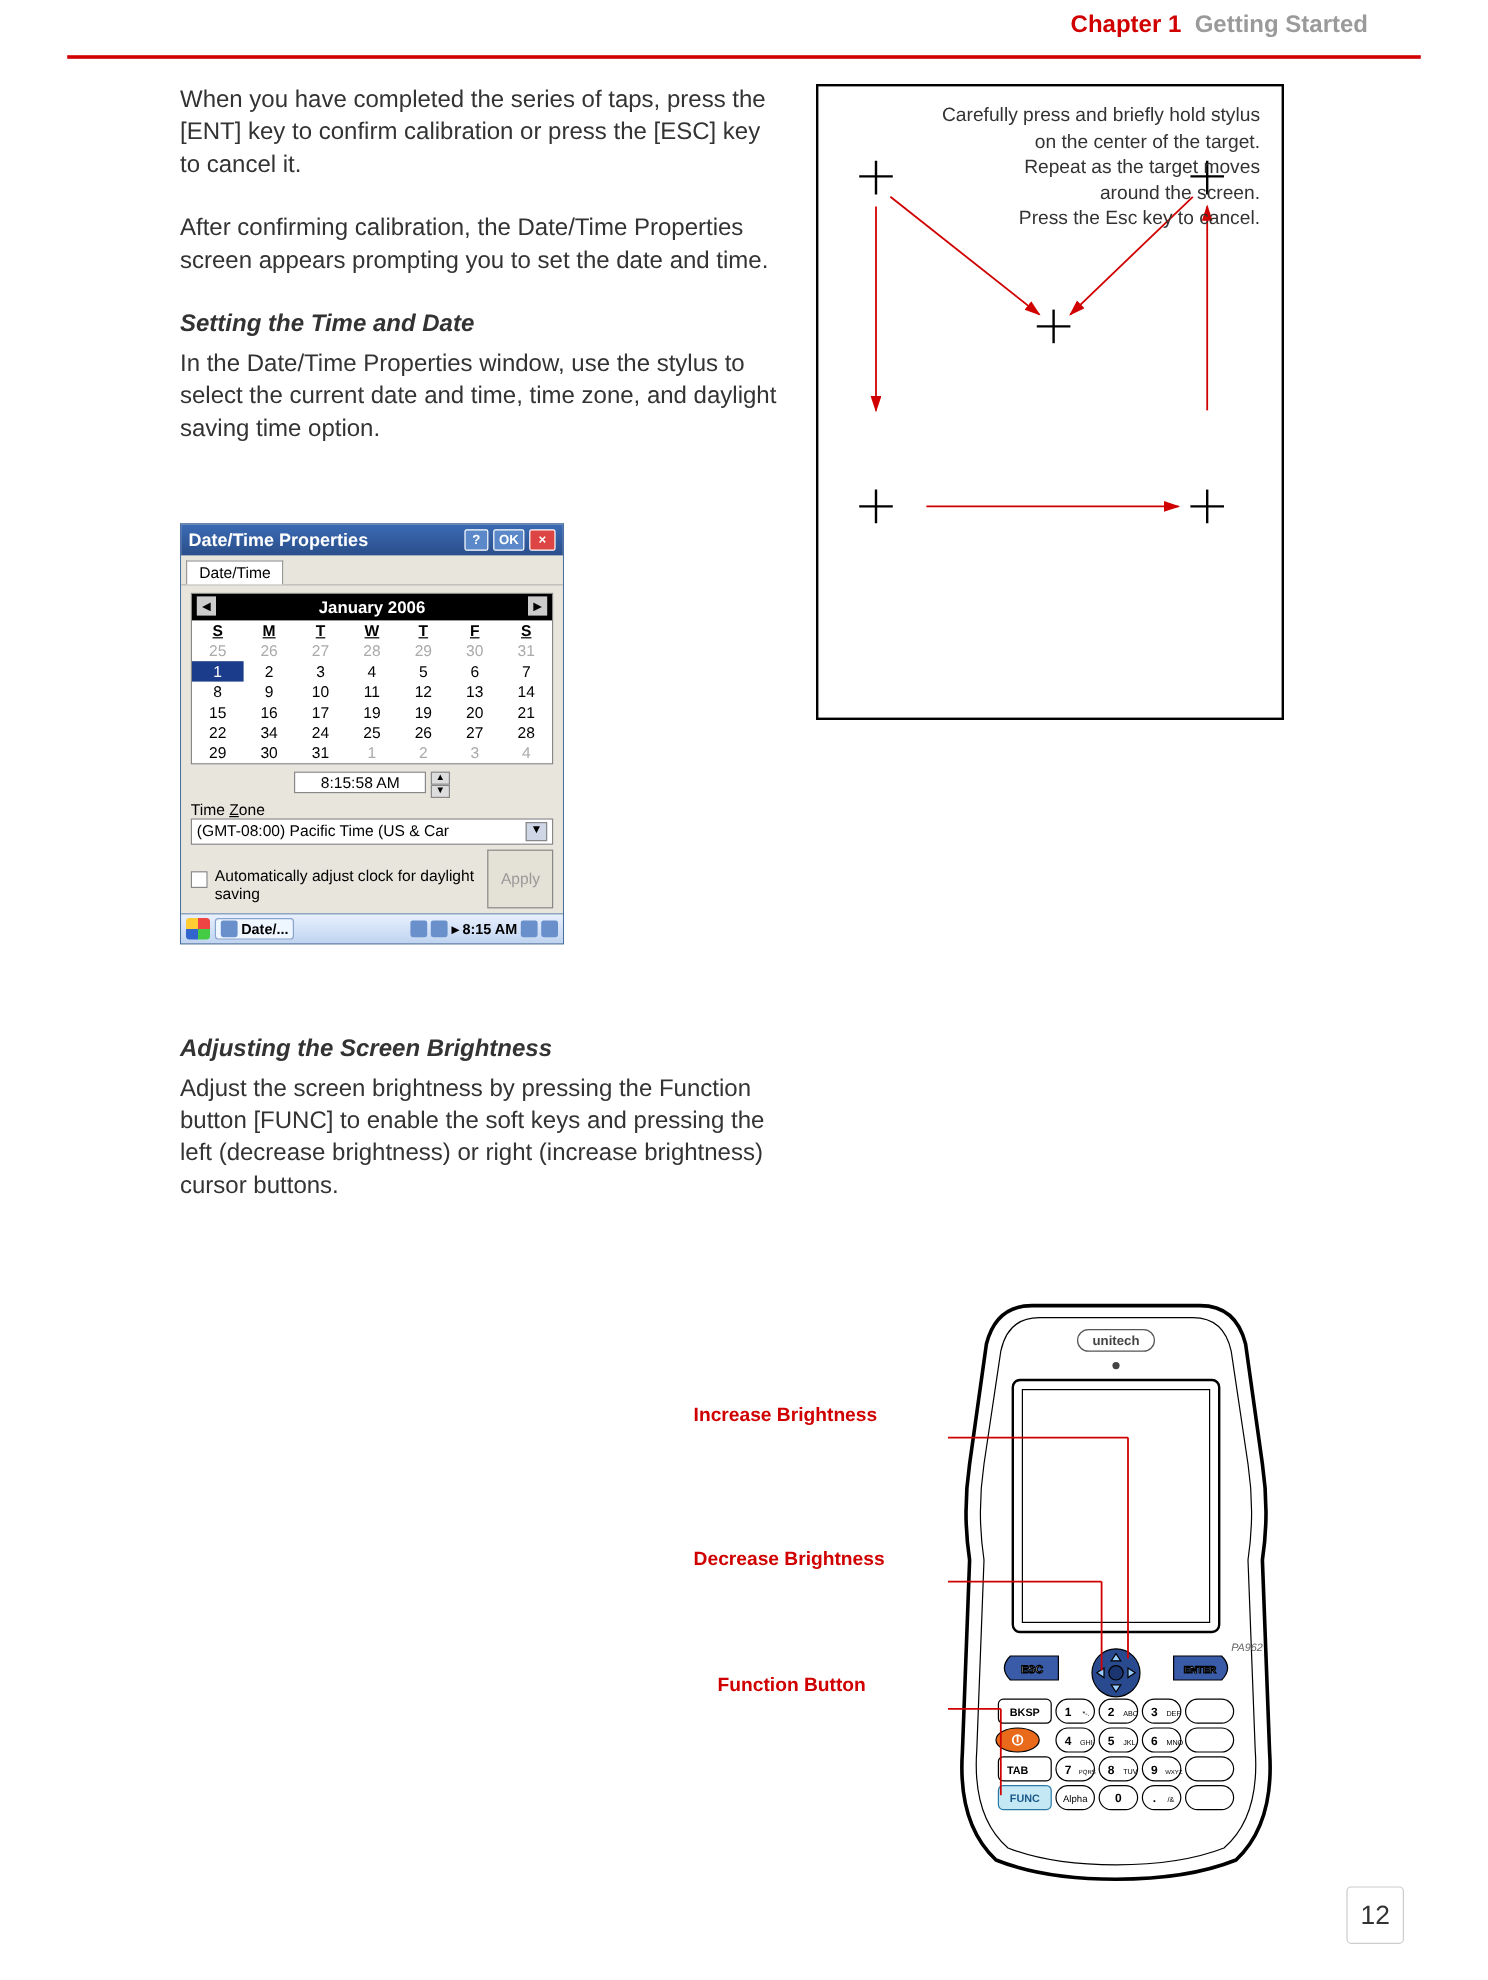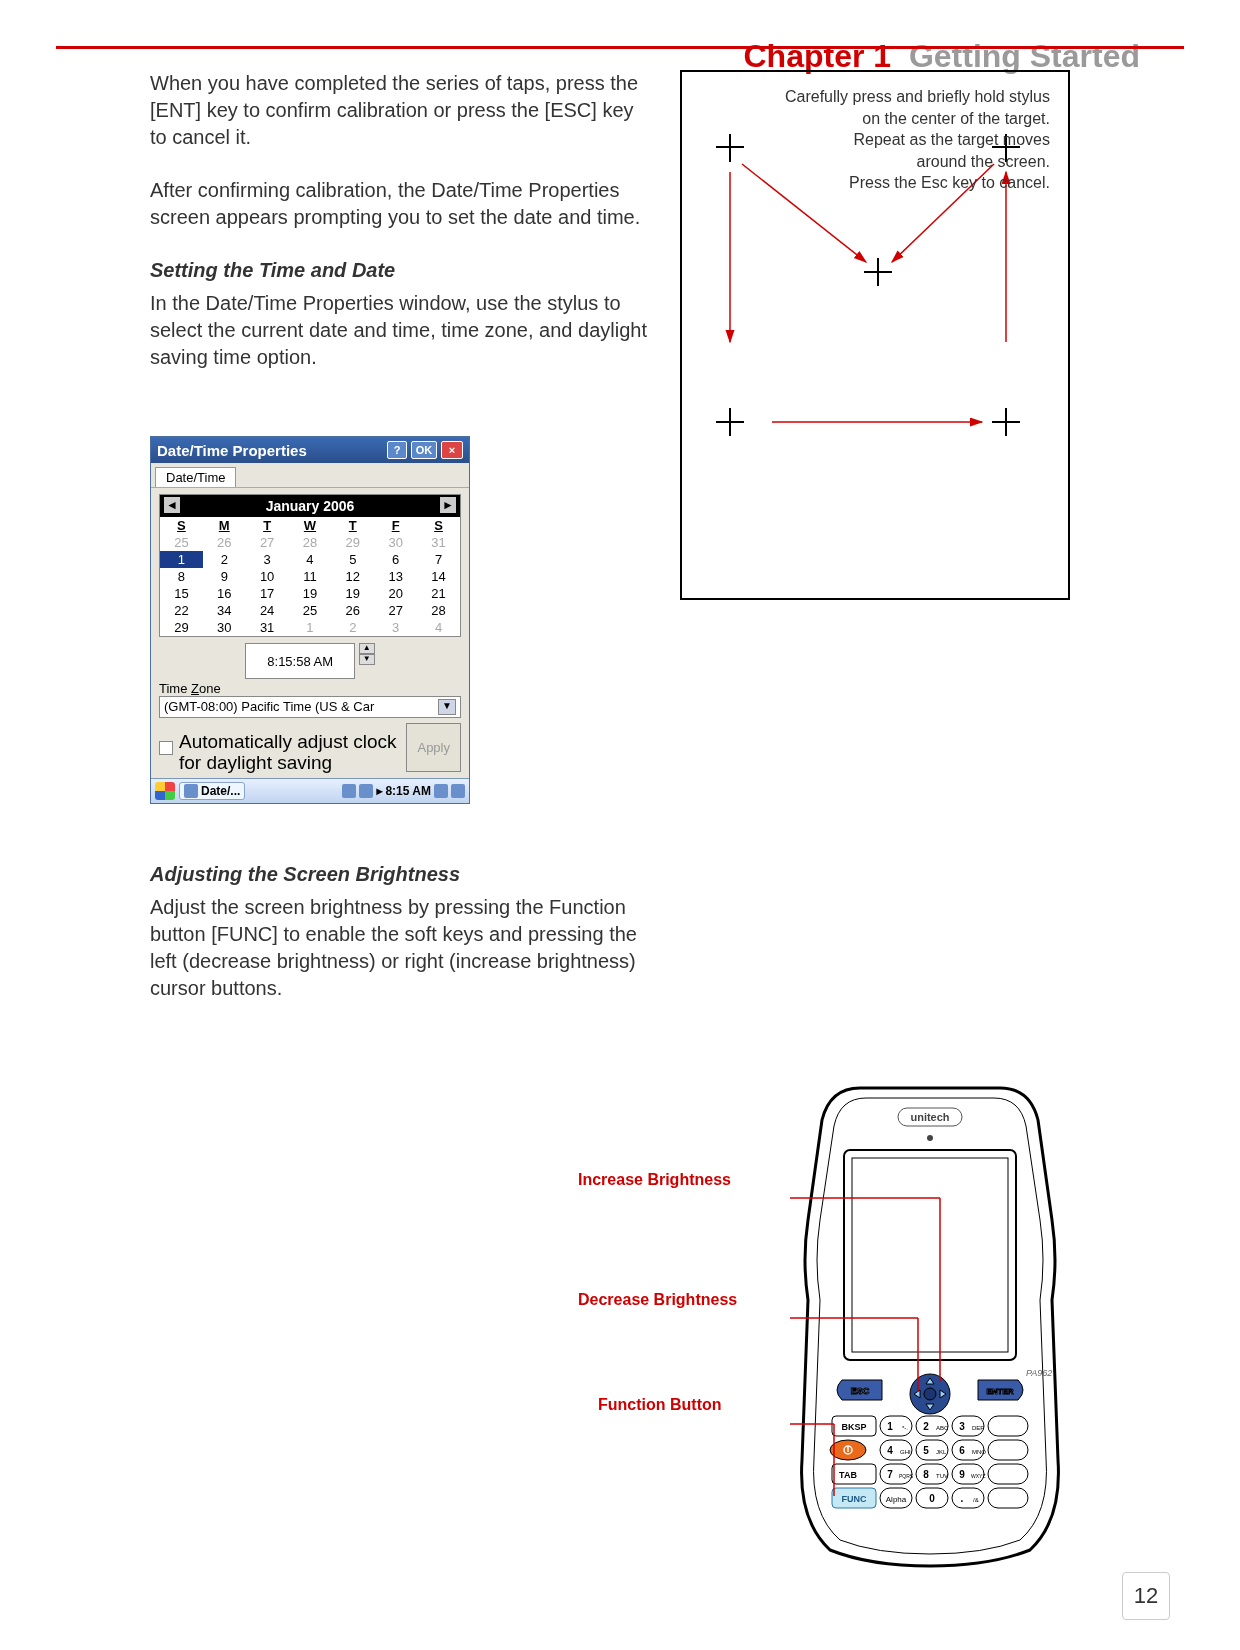--- a/index.html
+++ b/index.html
@@ -9,23 +9,22 @@
     height: 1650px;
     background: #fff;
     position: relative;
     color: #222;
   }
   .header {
     position: absolute;
     top: 0; left: 0; right: 0;
     padding: 10px 100px 6px 0;
     text-align: right;
-    font-size: 32px;
-    font-weight: bold;
-    margin-top: 28px;
+    font-size: 20px;
+    font-weight: bold;
   }
   .header .chap { color: #d00000; }
   .header .title { color: #9a9a9a; }
   .red-rule {
     position: absolute;
     top: 46px; left: 56px; right: 56px;
     height: 3px;
     background: #d00000;
   }
   .content {
@@ -140,21 +139,21 @@
     padding: 1px 0;
   }
   .cal-grid th { font-weight: bold; text-decoration: underline; }
   .cal-grid td.dim { color: #aaa; }
   .cal-grid td.sel { background: #1a3c8a; color: #fff; }
   .time-field {
     text-align: center;
     margin: 4px 0 2px;
   }
   .time-field input {
-    width: 110px; height: 36px;
+    width: 110px; height: 18px;
     border: 1px solid #888;
     text-align: center;
     font-size: 13px;
     background: #fff;
   }
   .time-field .spin {
     display: inline-flex;
     flex-direction: column;
     vertical-align: top;
   }
@@ -187,21 +186,21 @@
     display: flex;
     align-items: center;
     gap: 6px;
     margin-top: 4px;
   }
   .dst-row .cb {
     width: 14px; height: 14px;
     border: 1px solid #888;
     background: #fff;
   }
-  .dst-row .dst-text { flex: 1; font-size: 19px; line-height: 1.1; margin-top: 10px; }
+  .dst-row .dst-text { flex: 1; font-size: 13px; line-height: 1.1; margin-top: 10px; }
   .dst-row .apply {
     background: #e4e1d6;
     border: 1px solid #888;
     padding: 16px 10px;
     color: #999;
     font-size: 13px;
   }
   .taskbar {
     background: linear-gradient(#e8f0ff,#c0d4f0);
     border-top: 1px solid #7a96bc;

